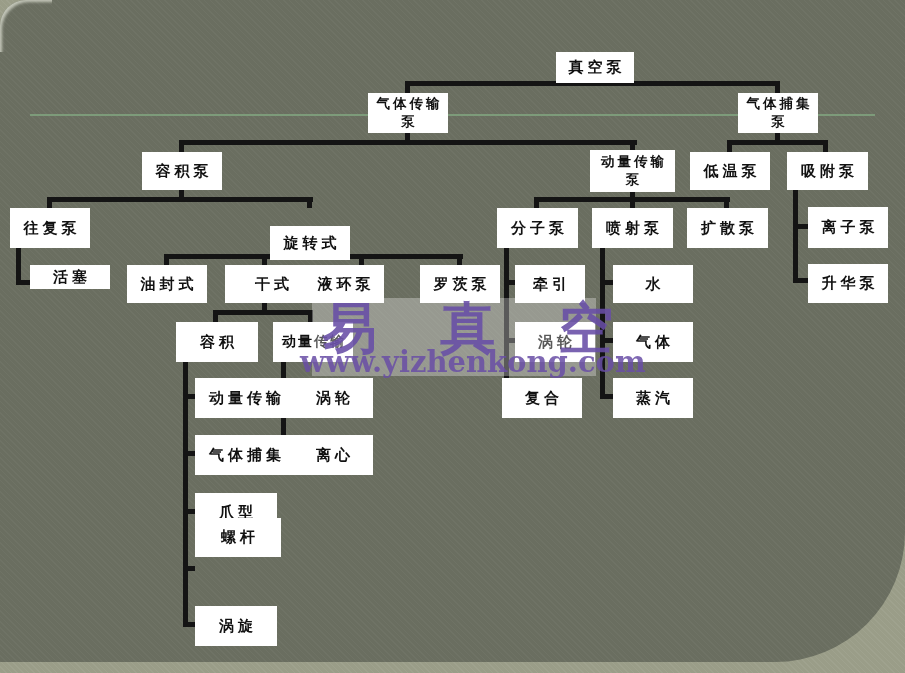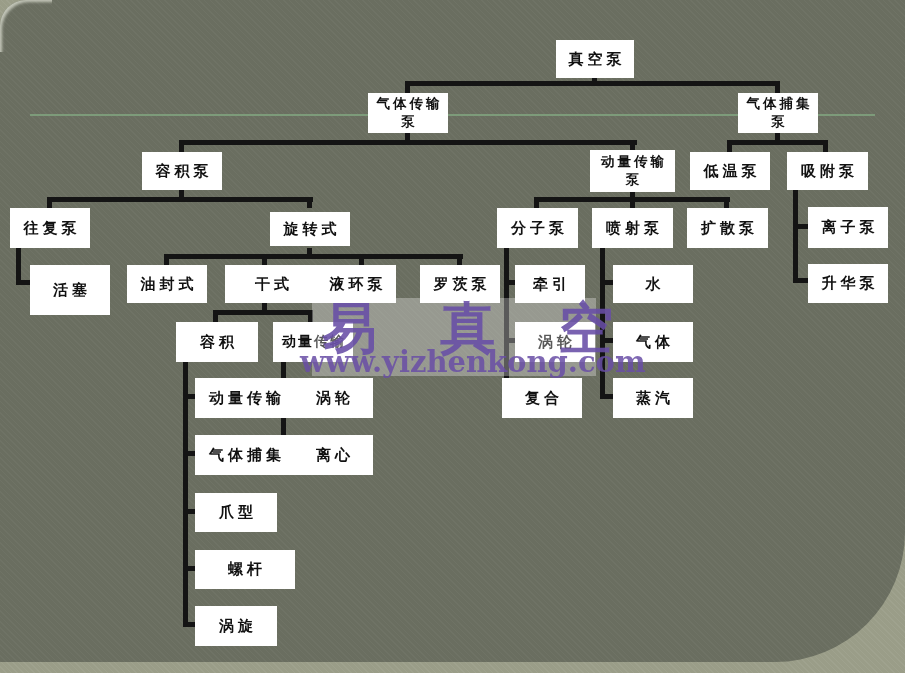--- a/index.html
+++ b/index.html
@@ -117,21 +117,21 @@
 <div class="c" style="left:183px;top:394px;width:12px;height:5px"></div>
 <div class="c" style="left:183px;top:451px;width:12px;height:5px"></div>
 <div class="c" style="left:183px;top:509px;width:12px;height:5px"></div>
 <div class="c" style="left:183px;top:566px;width:12px;height:5px"></div>
 <div class="c" style="left:183px;top:622px;width:12px;height:5px"></div>
 
 <div class="c" style="left:281px;top:362px;width:5px;height:92px"></div>
 <div class="c" style="left:281px;top:394px;width:12px;height:5px"></div>
 <div class="c" style="left:281px;top:451px;width:12px;height:5px"></div>
 
-<div class="node" style="left:556px;top:40px;width:78px;height:38px">
+<div class="node" style="left:556px;top:52px;width:78px;height:31px">
     <span>真空泵</span>
   </div>
 <div class="node two" style="left:368px;top:93px;width:80px;height:40px">
     <span>气体传输</span>
     <span>泵</span>
   </div>
 <div class="node two" style="left:738px;top:93px;width:80px;height:40px">
     <span>气体捕集</span>
     <span>泵</span>
   </div>
@@ -144,45 +144,45 @@
   </div>
 <div class="node" style="left:690px;top:152px;width:80px;height:38px">
     <span>低温泵</span>
   </div>
 <div class="node" style="left:787px;top:152px;width:81px;height:38px">
     <span>吸附泵</span>
   </div>
 <div class="node" style="left:10px;top:208px;width:80px;height:40px">
     <span>往复泵</span>
   </div>
-<div class="node" style="left:270px;top:212px;width:80px;height:34px">
+<div class="node" style="left:270px;top:226px;width:80px;height:34px">
     <span>旋转式</span>
   </div>
 <div class="node" style="left:497px;top:208px;width:81px;height:40px">
     <span>分子泵</span>
   </div>
 <div class="node" style="left:592px;top:208px;width:81px;height:40px">
     <span>喷射泵</span>
   </div>
 <div class="node" style="left:687px;top:208px;width:81px;height:40px">
     <span>扩散泵</span>
   </div>
 <div class="node" style="left:808px;top:207px;width:80px;height:41px">
     <span>离子泵</span>
   </div>
-<div class="node" style="left:30px;top:265px;width:80px;height:50px">
+<div class="node" style="left:30px;top:265px;width:80px;height:24px">
     <span>活塞</span>
   </div>
 <div class="node" style="left:127px;top:265px;width:80px;height:38px">
     <span>油封式</span>
   </div>
 <div class="node" style="left:225px;top:265px;width:94px;height:38px">
     <span>干式</span>
   </div>
-<div class="node" style="left:316px;top:265px;width:80px;height:38px">
+<div class="node" style="left:304px;top:265px;width:80px;height:38px">
     <span>液环泵</span>
   </div>
 <div class="node" style="left:420px;top:265px;width:80px;height:38px">
     <span>罗茨泵</span>
   </div>
 <div class="node" style="left:515px;top:265px;width:70px;height:38px">
     <span>牵引</span>
   </div>
 <div class="node" style="left:613px;top:265px;width:80px;height:38px">
     <span>水</span>
@@ -216,21 +216,21 @@
   </div>
 <div class="node" style="left:195px;top:435px;width:100px;height:40px">
     <span>气体捕集</span>
   </div>
 <div class="node" style="left:293px;top:435px;width:80px;height:40px">
     <span>离心</span>
   </div>
 <div class="node" style="left:195px;top:493px;width:82px;height:39px">
     <span>爪型</span>
   </div>
-<div class="node" style="left:195px;top:550px;width:100px;height:39px">
+<div class="node" style="left:195px;top:518px;width:86px;height:39px">
     <span>螺杆</span>
   </div>
 <div class="node" style="left:195px;top:606px;width:82px;height:40px">
     <span>涡旋</span>
   </div>
 
 <div class="wm-band"></div>
 <div class="wm-brand">易 真 空</div>
 <div class="wm-url">www.yizhenkong.com</div>
 

